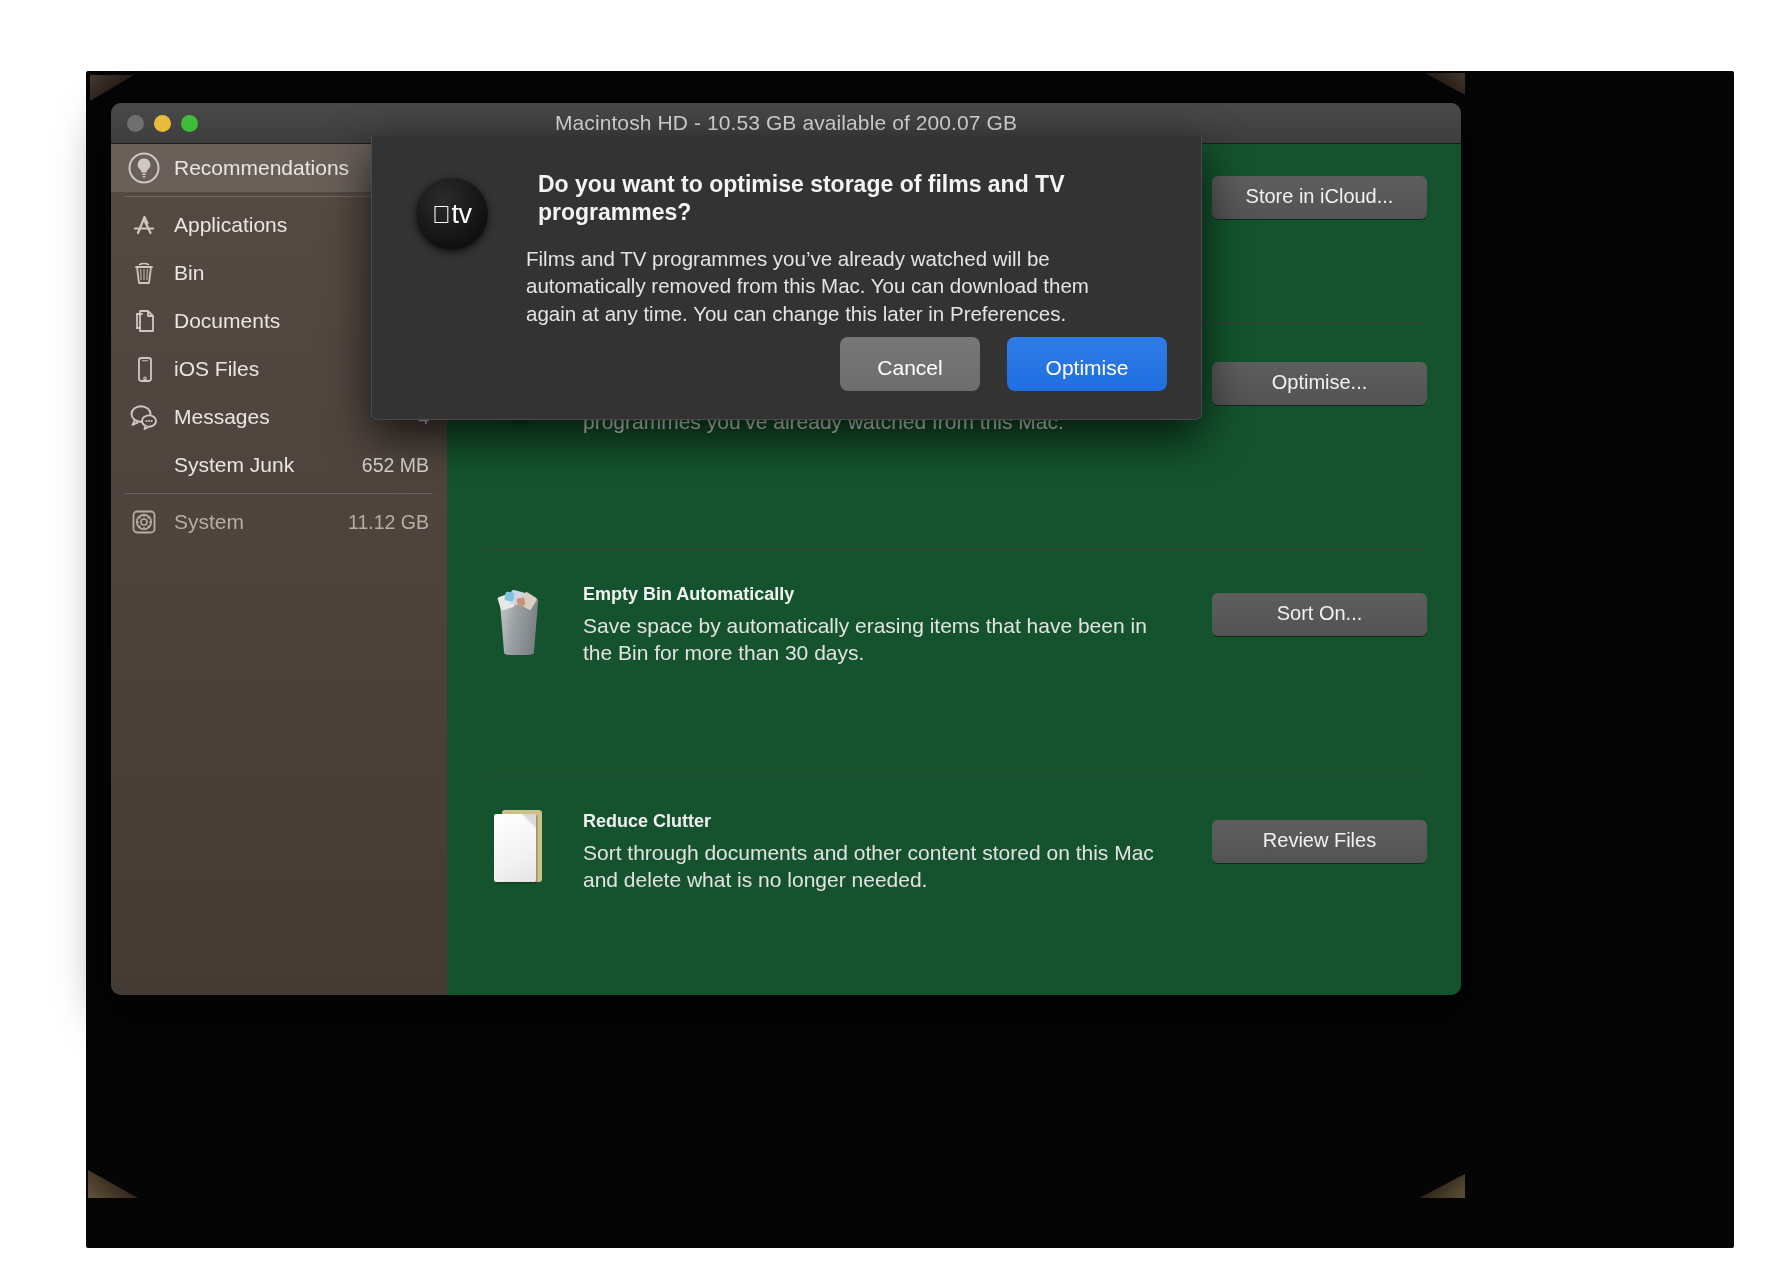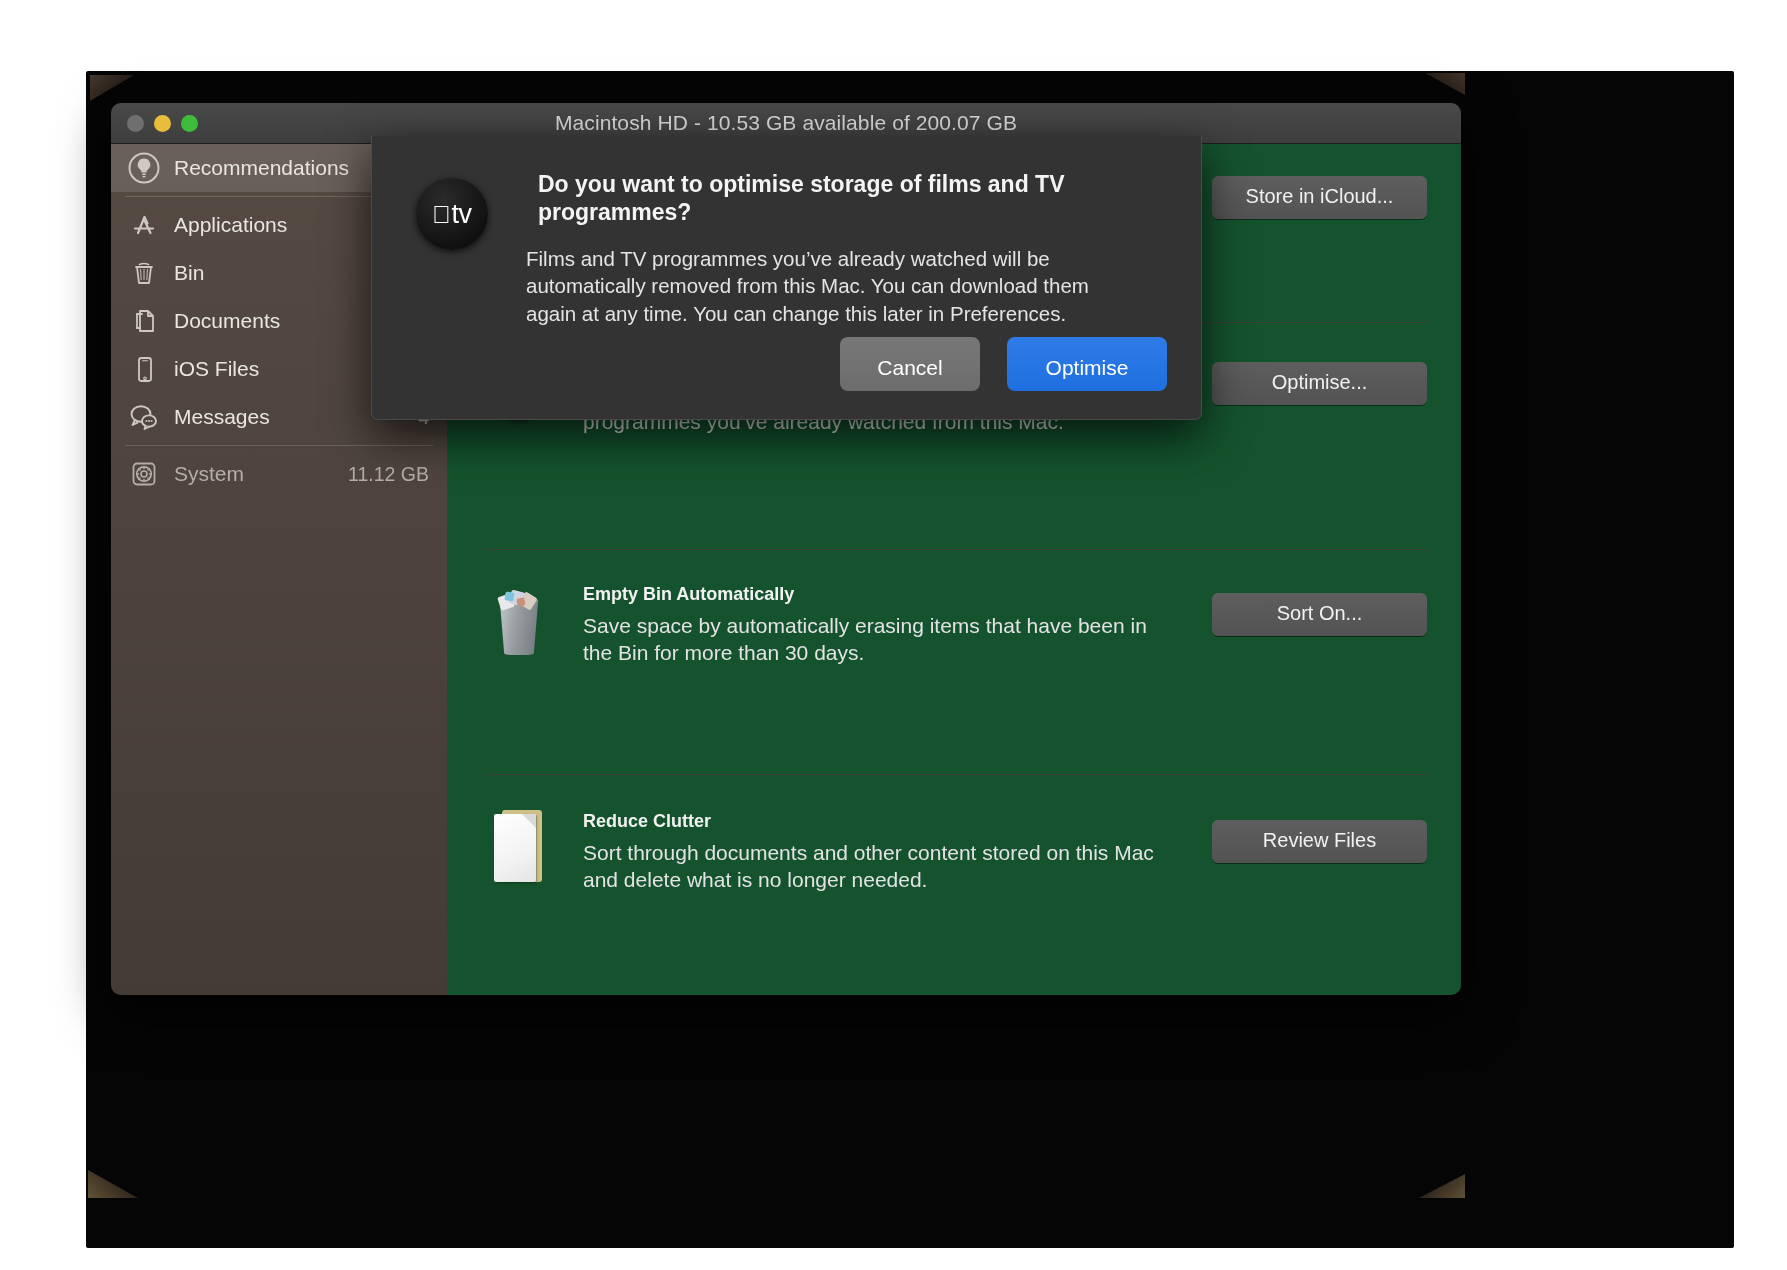--- a/index.html
+++ b/index.html
@@ -432,20 +432,24 @@
               <path d="M19 24.2 L17.5 28 L22 25.6" fill="#4e443d" stroke="#cfc8c2" stroke-width="1.9" stroke-linejoin="round"></path>
               <circle cx="19.4" cy="20" r="1.05" fill="#cfc8c2"></circle>
               <circle cx="22" cy="20" r="1.05" fill="#cfc8c2"></circle>
               <circle cx="24.6" cy="20" r="1.05" fill="#cfc8c2"></circle>
             </svg>
           </span>
           <span class="lbl">Messages</span>
           <span class="val">4</span>
         </div>
 
+        <div class="side-row noicon">
+          <span class="lbl">System Junk</span>
+          <span class="val">652 MB</span>
+        </div>
 
         <div class="side-sep"></div>
 
         <div class="side-row dim">
           <span class="ic">
             <svg width="32" height="32" viewBox="0 0 32 32">
               <rect x="5.5" y="5.5" width="21" height="21" rx="3.5" fill="none" stroke="#b5ada6" stroke-width="1.8"></rect>
               <circle cx="16" cy="16" r="7.2" fill="none" stroke="#b5ada6" stroke-width="1.7"></circle>
               <circle cx="16" cy="16" r="3" fill="none" stroke="#b5ada6" stroke-width="1.6"></circle>
               <g stroke="#b5ada6" stroke-width="1.5" stroke-linecap="round">

